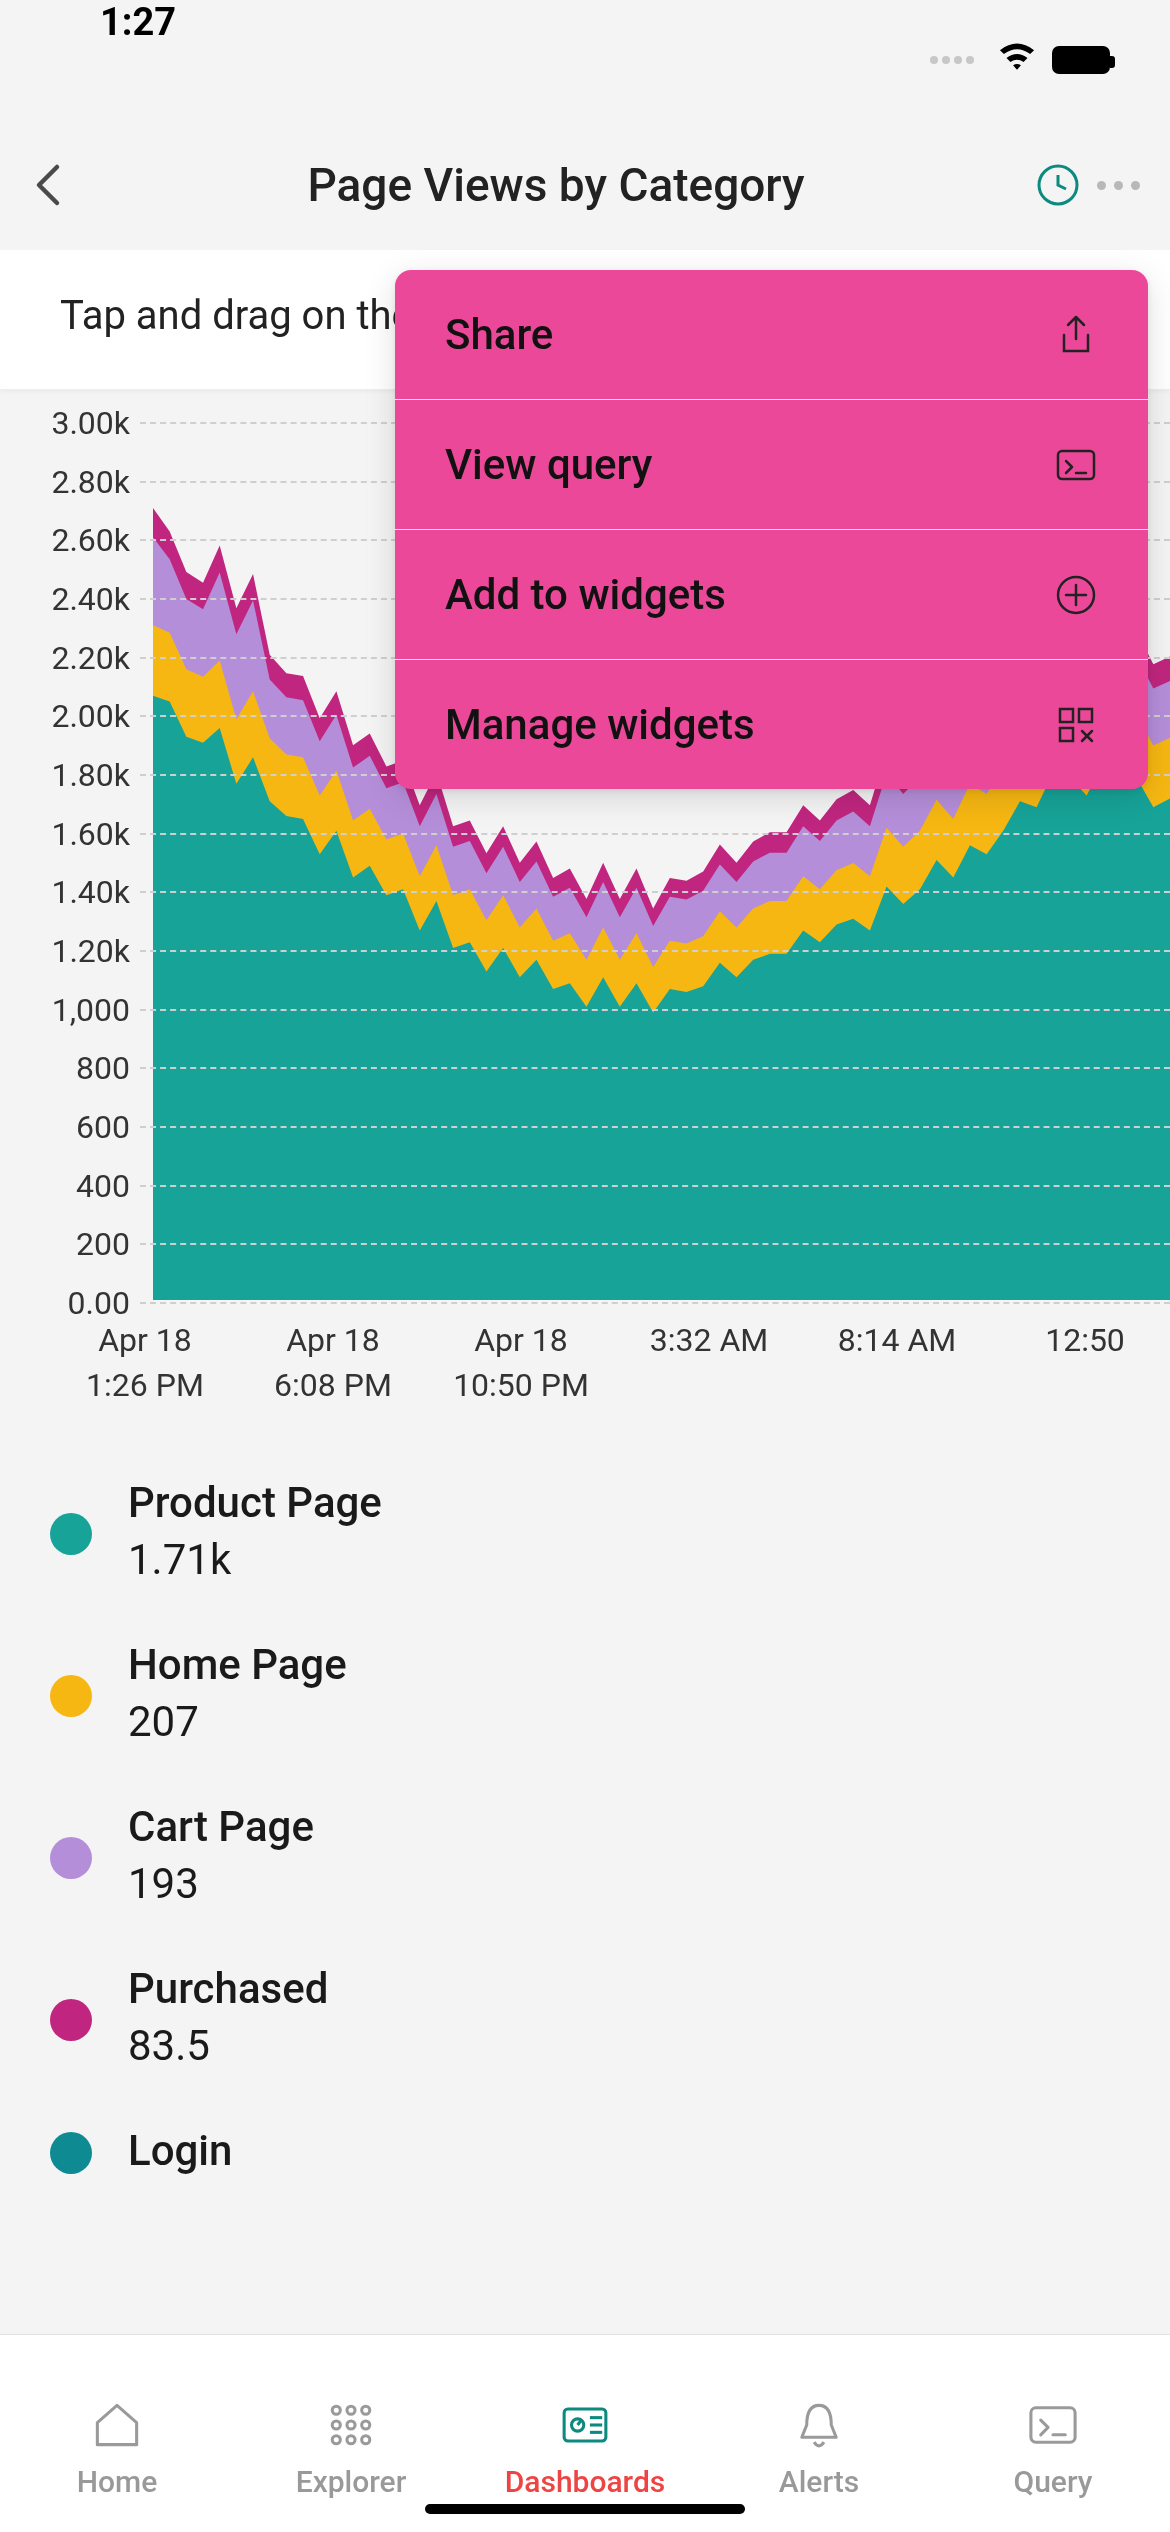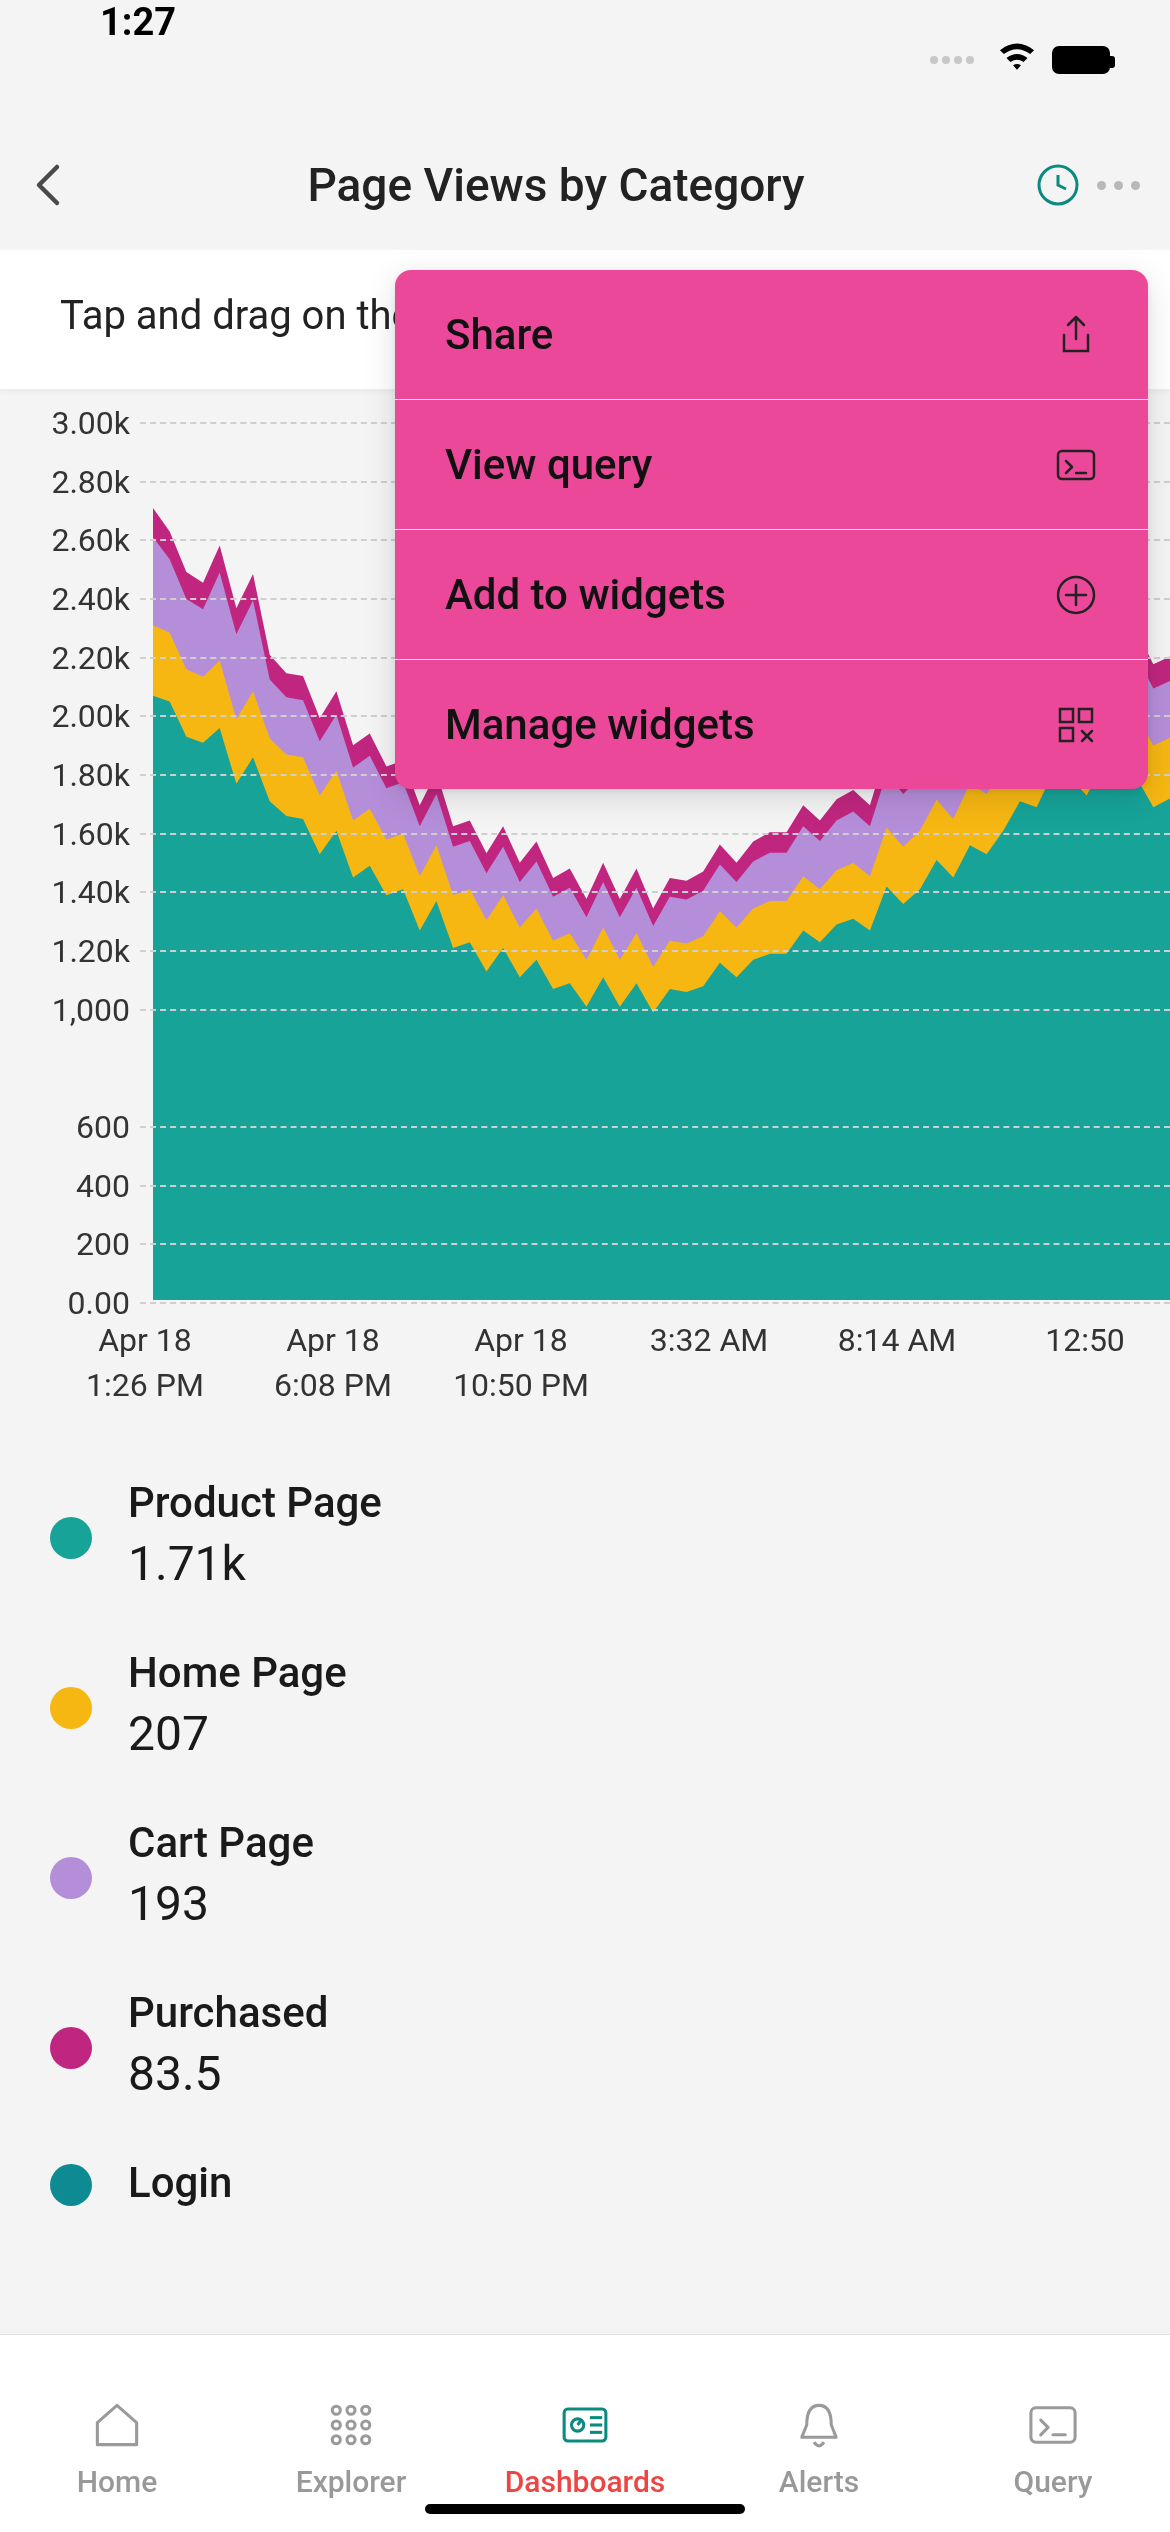--- a/index.html
+++ b/index.html
@@ -36,21 +36,21 @@
     .chart-plot svg { width: 100%; height: 100%; }
 
     .x-axis { display: flex; padding-left: 40px; padding-top: 18px; gap: 0; justify-content: space-between; padding-right: 10px; }
     .x-tick { font-size: 32px; color: #333; text-align: center; line-height: 1.4; min-width: 150px; }
 
     .legend { padding: 50px 50px 30px 50px; }
     .legend-item { display: flex; align-items: center; gap: 36px; margin-bottom: 56px; }
     .legend-swatch { width: 42px; height: 42px; border-radius: 50%; flex-shrink: 0; margin-top: 6px; }
     .legend-text { display: flex; flex-direction: column; gap: 8px; }
     .legend-name { font-size: 42px; font-weight: 500; color: #1a1a1a; text-align: center; }
-    .legend-value { font-size: 48px; color: #1a1a1a; }
+    .legend-value { font-size: 42px; color: #1a1a1a; }
 
     
     .dropdown { position: absolute; top: 270px; left: 395px; right: 22px; background: #ec4899; border-radius: 16px; box-shadow: 0 8px 32px rgba(0,0,0,0.13), 0 2px 6px rgba(0,0,0,0.08); overflow: hidden; z-index: 50; }
     .dropdown-item { display: flex; align-items: center; justify-content: space-between; padding: 40px 50px; border-bottom: 1px solid #e6e6e6; }
     .dropdown-item:last-child { border-bottom: none; }
     .dropdown-label { font-size: 42px; font-weight: 500; color: #111; }
     .dropdown-icon { width: 44px; height: 44px; }
     .dropdown-icon svg { width: 44px; height: 44px; stroke: #222; fill: none; stroke-width: 2.5; }
 
     
@@ -154,20 +154,24 @@
       <div class="y-tick" style="top: 453.333px;">
         <div class="y-tick-label">1.40k</div>
         <div class="y-tick-line"></div>
       </div>
       <div class="y-tick" style="top: 512px;">
         <div class="y-tick-label">1.20k</div>
         <div class="y-tick-line"></div>
       </div>
       <div class="y-tick" style="top: 570.667px;">
         <div class="y-tick-label">1,000</div>
+        <div class="y-tick-line"></div>
+      </div>
+      <div class="y-tick" style="top: 629.333px;">
+        <div class="y-tick-label">800</div>
         <div class="y-tick-line"></div>
       </div>
       <div class="y-tick" style="top: 688px;">
         <div class="y-tick-label">600</div>
         <div class="y-tick-line"></div>
       </div>
       <div class="y-tick" style="top: 746.667px;">
         <div class="y-tick-label">400</div>
         <div class="y-tick-line"></div>
       </div>

